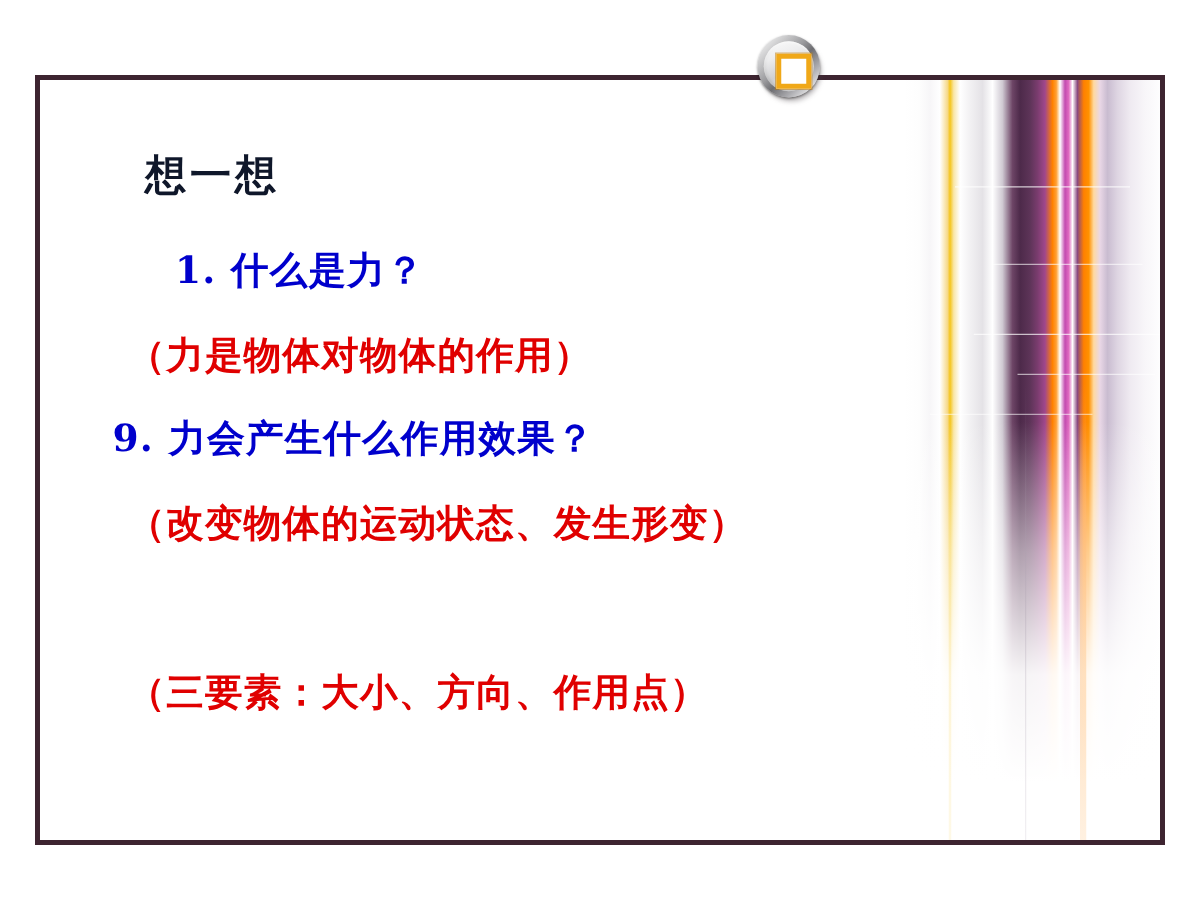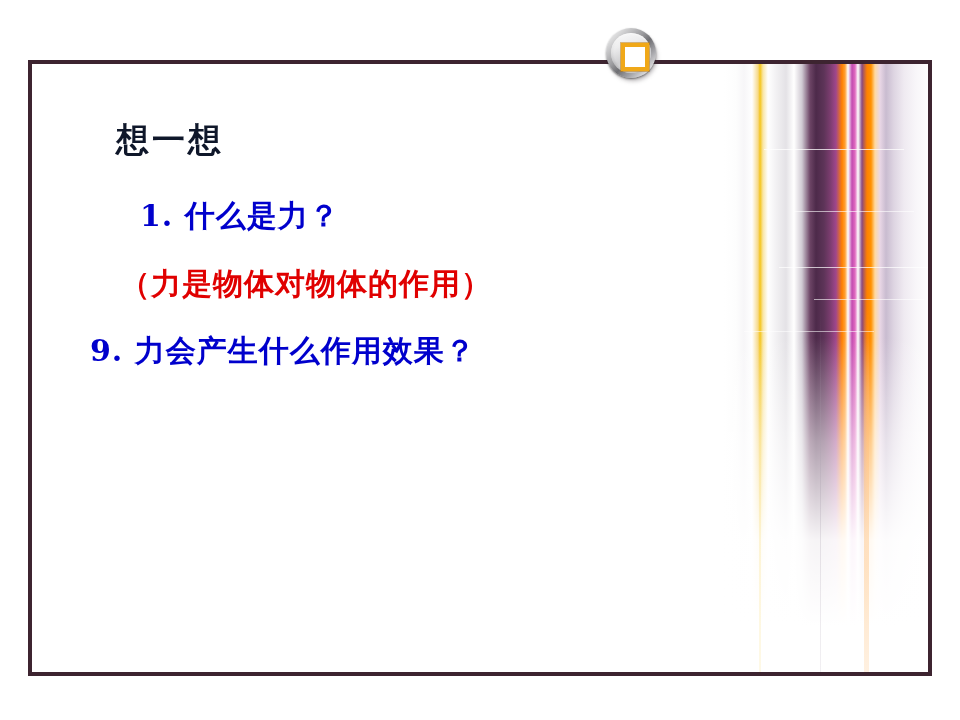--- a/index.html
+++ b/index.html
@@ -69,21 +69,21 @@
     white-space:nowrap;
   }
   .line{
     position:absolute;
     font-family:"DejaVu Serif","Liberation Serif",serif;
     font-size:30px;font-weight:bold;white-space:nowrap;letter-spacing:1px;
   }
   .q{color:#0000cc;}
   .a{color:#e00000;}
   .l1{left:106px;top:196px;margin-left:34px;}
-  .l2{left:102px;top:264px;margin-left:18px;}
+  .l2{left:102px;top:264px;}
   .l3{left:90px;top:331px;}
   .l4{left:102px;top:399px;}
   .l5{left:90px;top:466px;}
   .l6{left:102px;top:534px;}
 </style>
 </head>
 <body>
 
 <div id="slide">
 
@@ -126,15 +126,17 @@
     <div class="face"></div>
     <div class="sq-outer"></div>
   </div>
 
   <div id="body-text">
     <div class="title">想一想</div>
 
     <div class="line q l1">1. 什么是力？</div>
     <div class="line a l2">（力是物体对物体的作用）</div>
     <div class="line q l3">9. 力会产生什么作用效果？</div>
+    <div class="line a l4">（改变物体的运动状态、发生形变）</div>
+    <div class="line a l6">（三要素：大小、方向、作用点）</div>
   </div>
 
 </div>
 
 </body></html>

